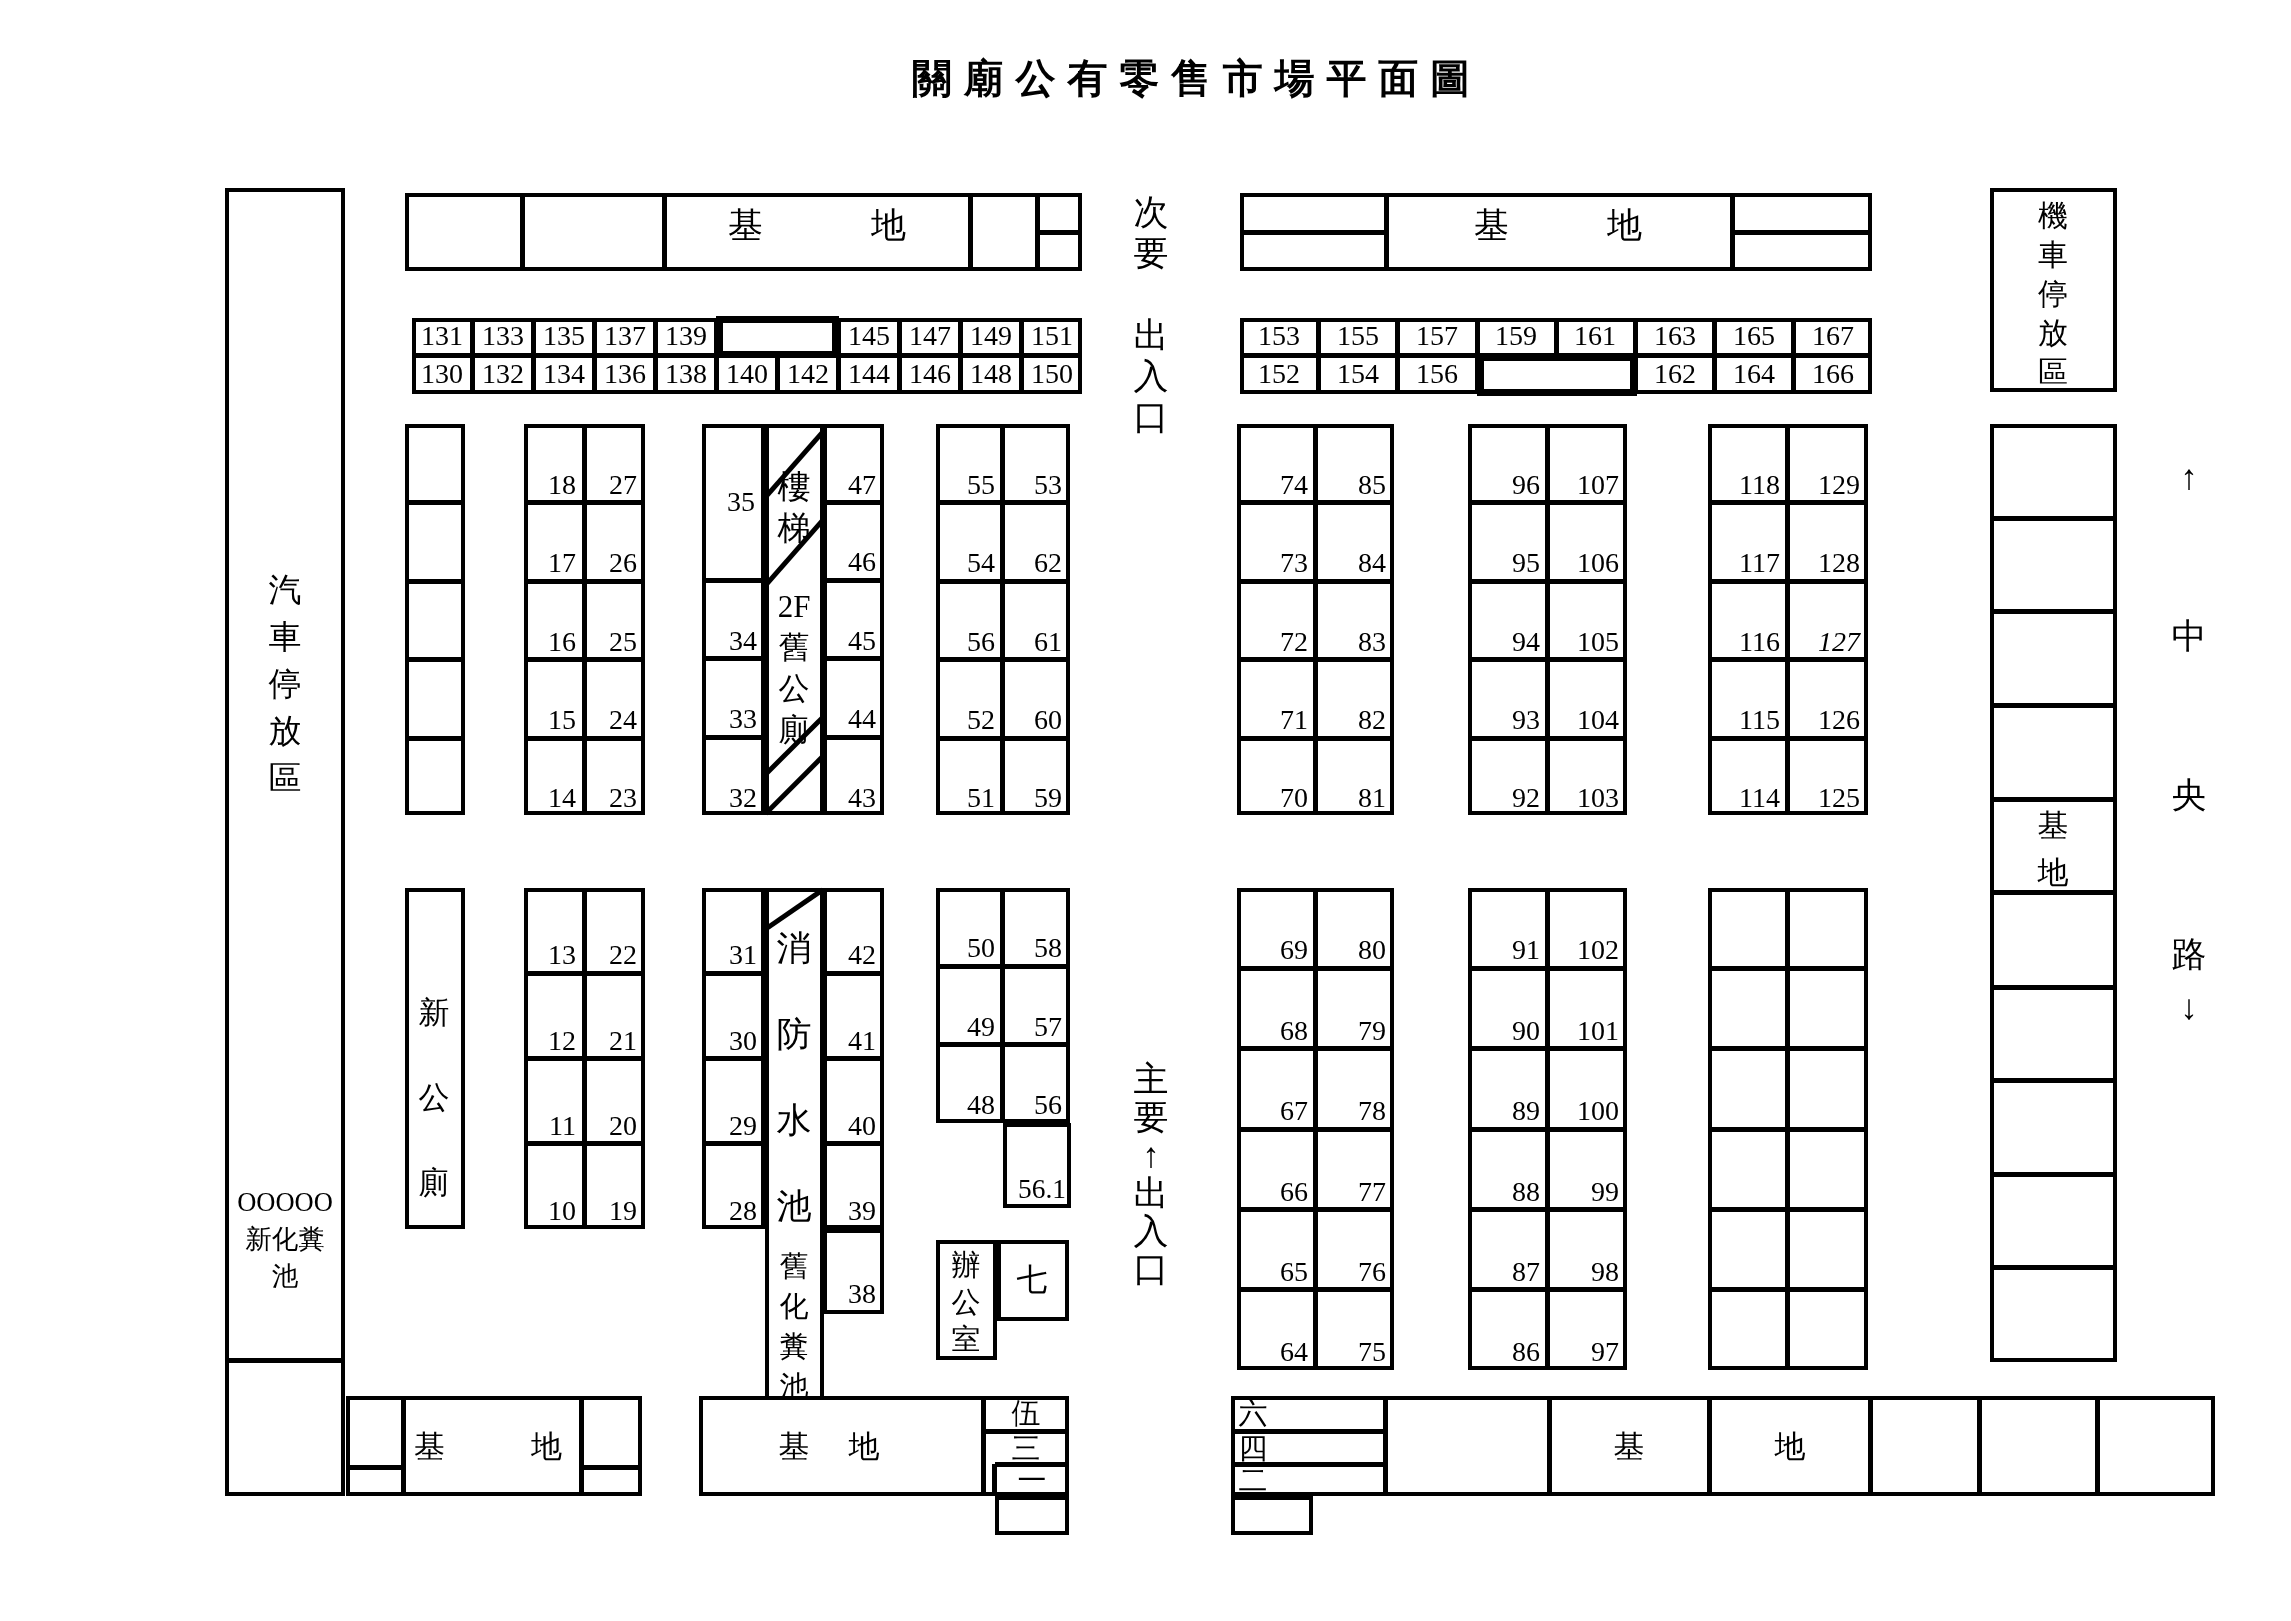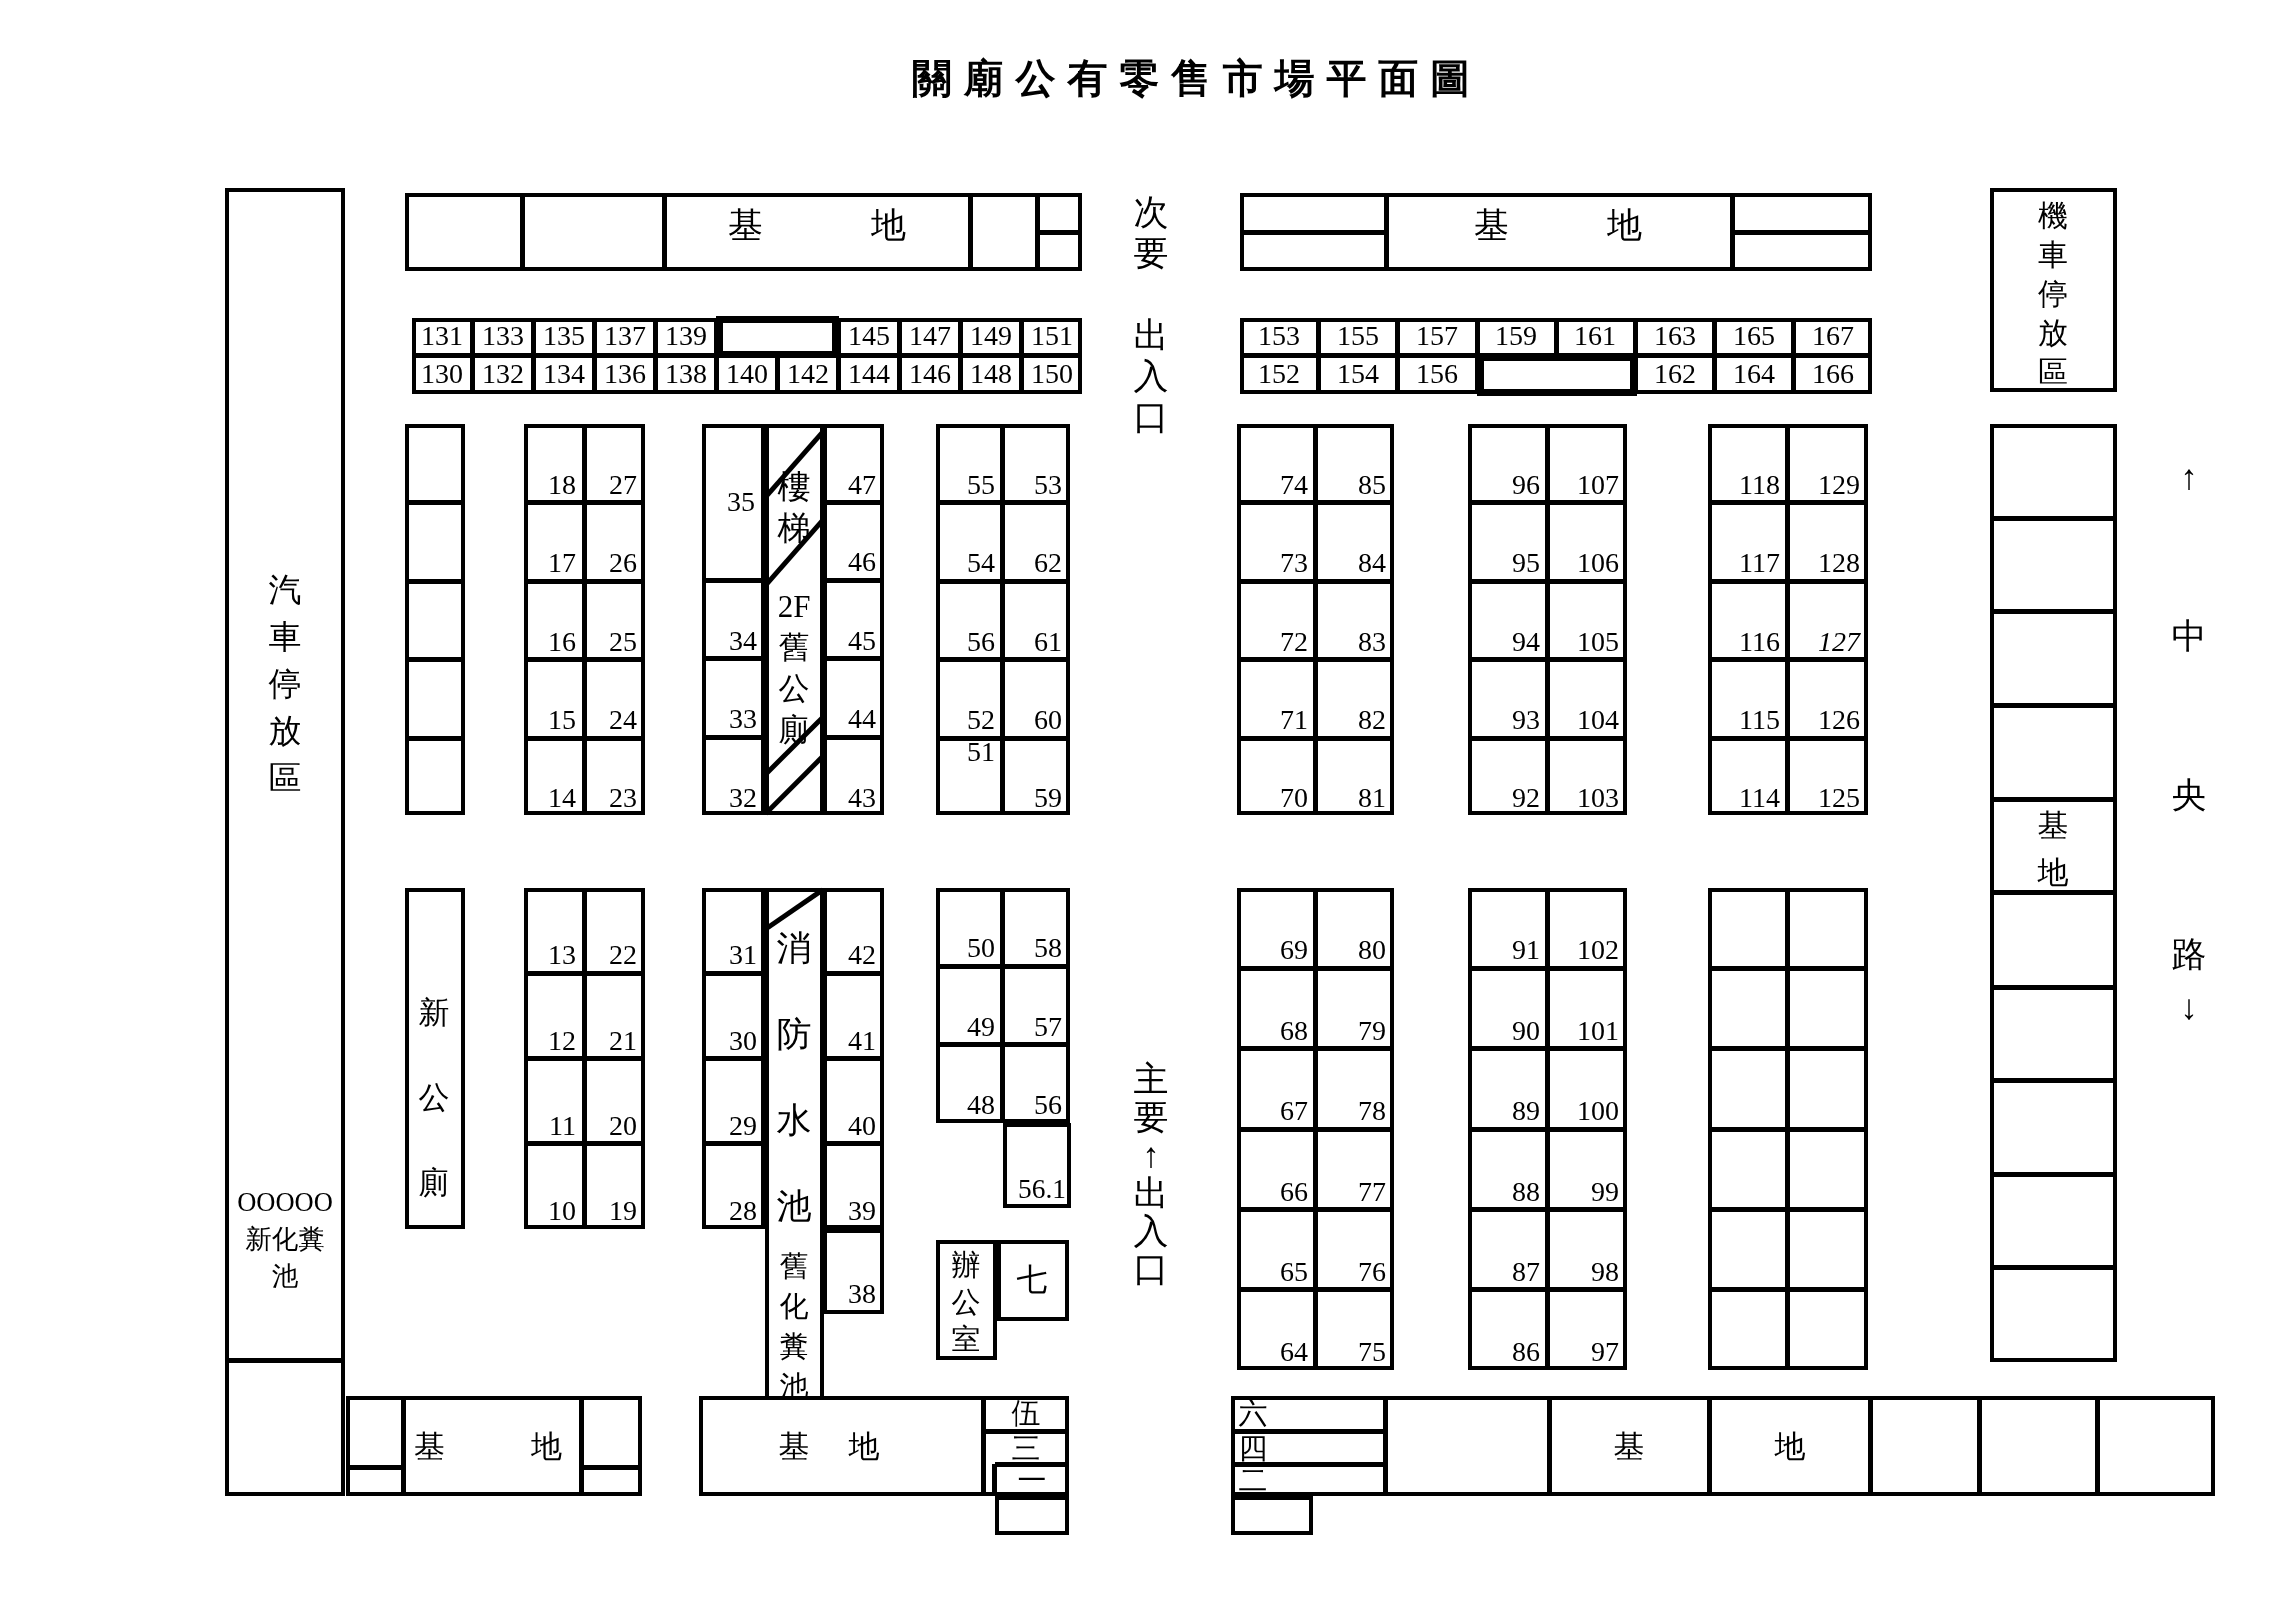--- a/index.html
+++ b/index.html
@@ -163,21 +163,21 @@
     <div class="ln" style="left: 936px; top: 657px; width: 134px; height: 4.9px;"></div>
     <div class="ln" style="left: 936px; top: 736px; width: 134px; height: 4.9px;"></div>
     <div class="num" style="left: 995px; top: 501px; transform: translate(-100%, -100%);">55</div>
     <div class="num" style="left: 1062px; top: 501px; transform: translate(-100%, -100%);">53</div>
     <div class="num" style="left: 995px; top: 579px; transform: translate(-100%, -100%);">54</div>
     <div class="num" style="left: 1062px; top: 579px; transform: translate(-100%, -100%);">62</div>
     <div class="num" style="left: 995px; top: 658px; transform: translate(-100%, -100%);">56</div>
     <div class="num" style="left: 1062px; top: 658px; transform: translate(-100%, -100%);">61</div>
     <div class="num" style="left: 995px; top: 736px; transform: translate(-100%, -100%);">52</div>
     <div class="num" style="left: 1062px; top: 736px; transform: translate(-100%, -100%);">60</div>
-    <div class="num" style="left: 995px; top: 768px; transform: translate(-100%, -100%); text-align: right;">51</div>
+    <div class="num" style="left: 995px; top: 814px; transform: translate(-100%, -100%); text-align: right;">51</div>
     <div class="num" style="left: 1062px; top: 814px; transform: translate(-100%, -100%);">59</div>
     <div class="box" style="left: 1237px; top: 424px; width: 157px; height: 391px;"></div>
     <div class="ln" style="left: 1313px; top: 424px; width: 4.9px; height: 391px;"></div>
     <div class="ln" style="left: 1237px; top: 500px; width: 157px; height: 4.9px;"></div>
     <div class="ln" style="left: 1237px; top: 579px; width: 157px; height: 4.9px;"></div>
     <div class="ln" style="left: 1237px; top: 657px; width: 157px; height: 4.9px;"></div>
     <div class="ln" style="left: 1237px; top: 736px; width: 157px; height: 4.9px;"></div>
     <div class="num" style="left: 1308px; top: 501px; transform: translate(-100%, -100%);">74</div>
     <div class="num" style="left: 1386px; top: 501px; transform: translate(-100%, -100%);">85</div>
     <div class="num" style="left: 1308px; top: 579px; transform: translate(-100%, -100%);">73</div>

